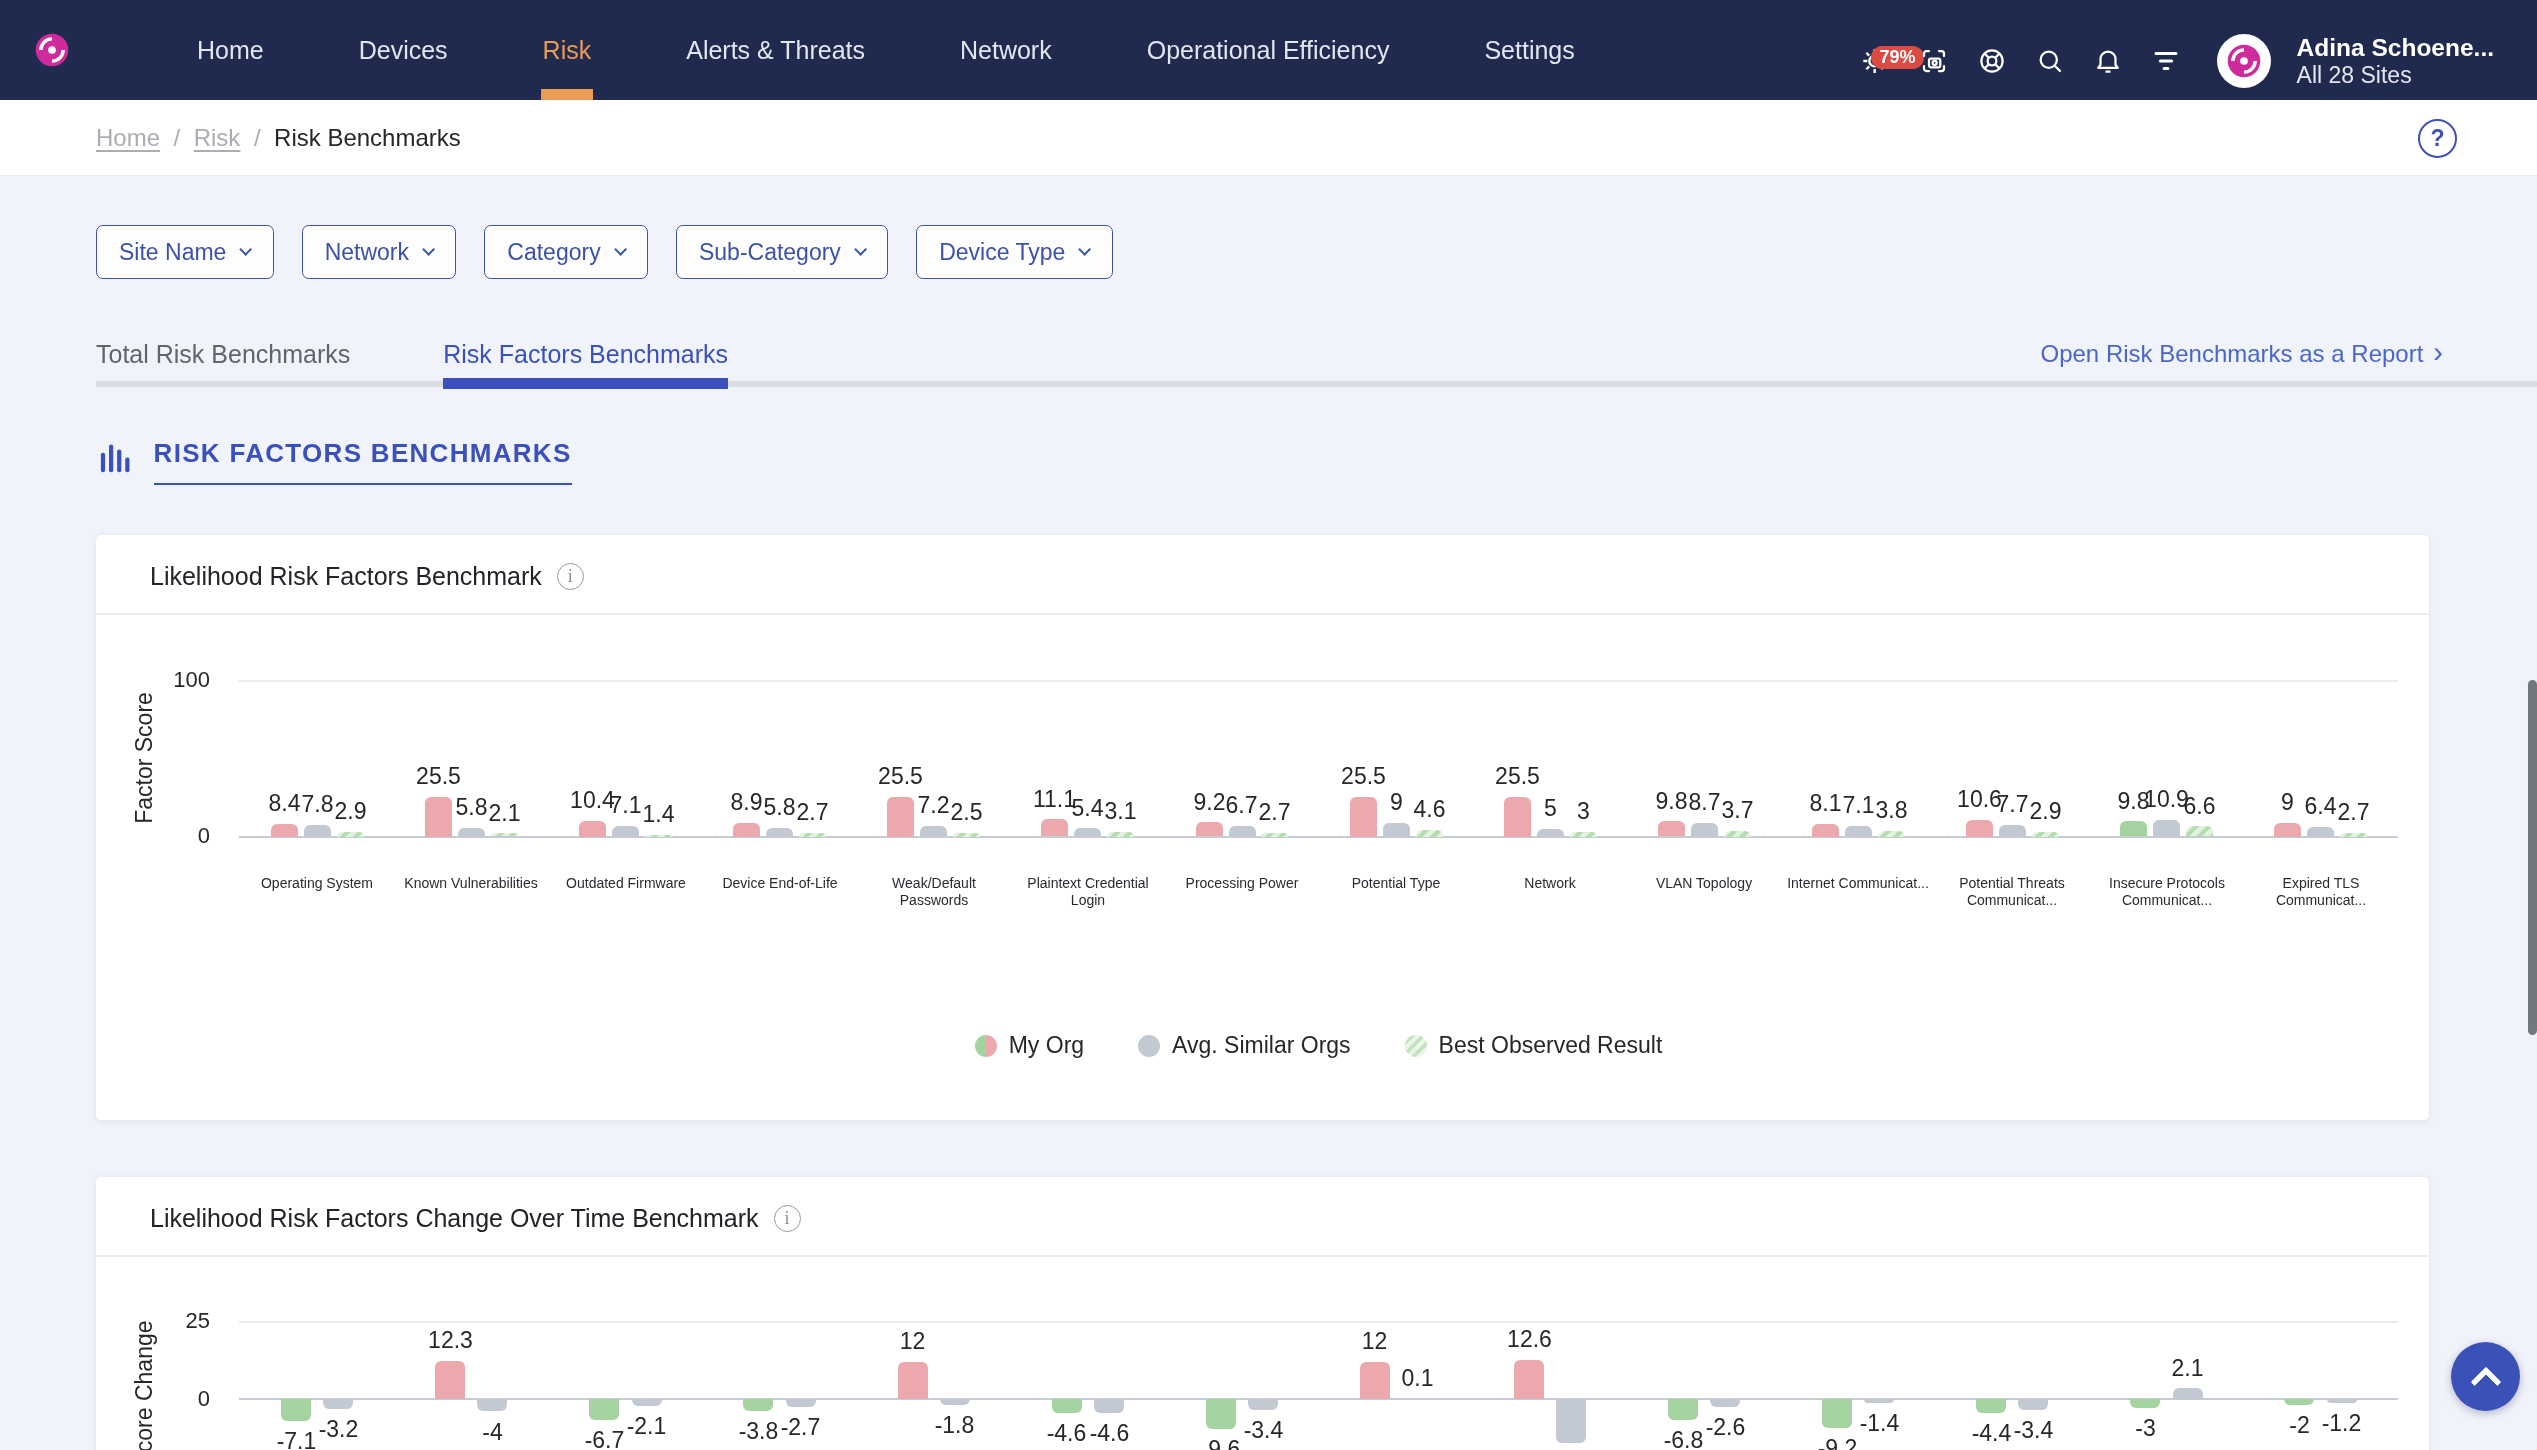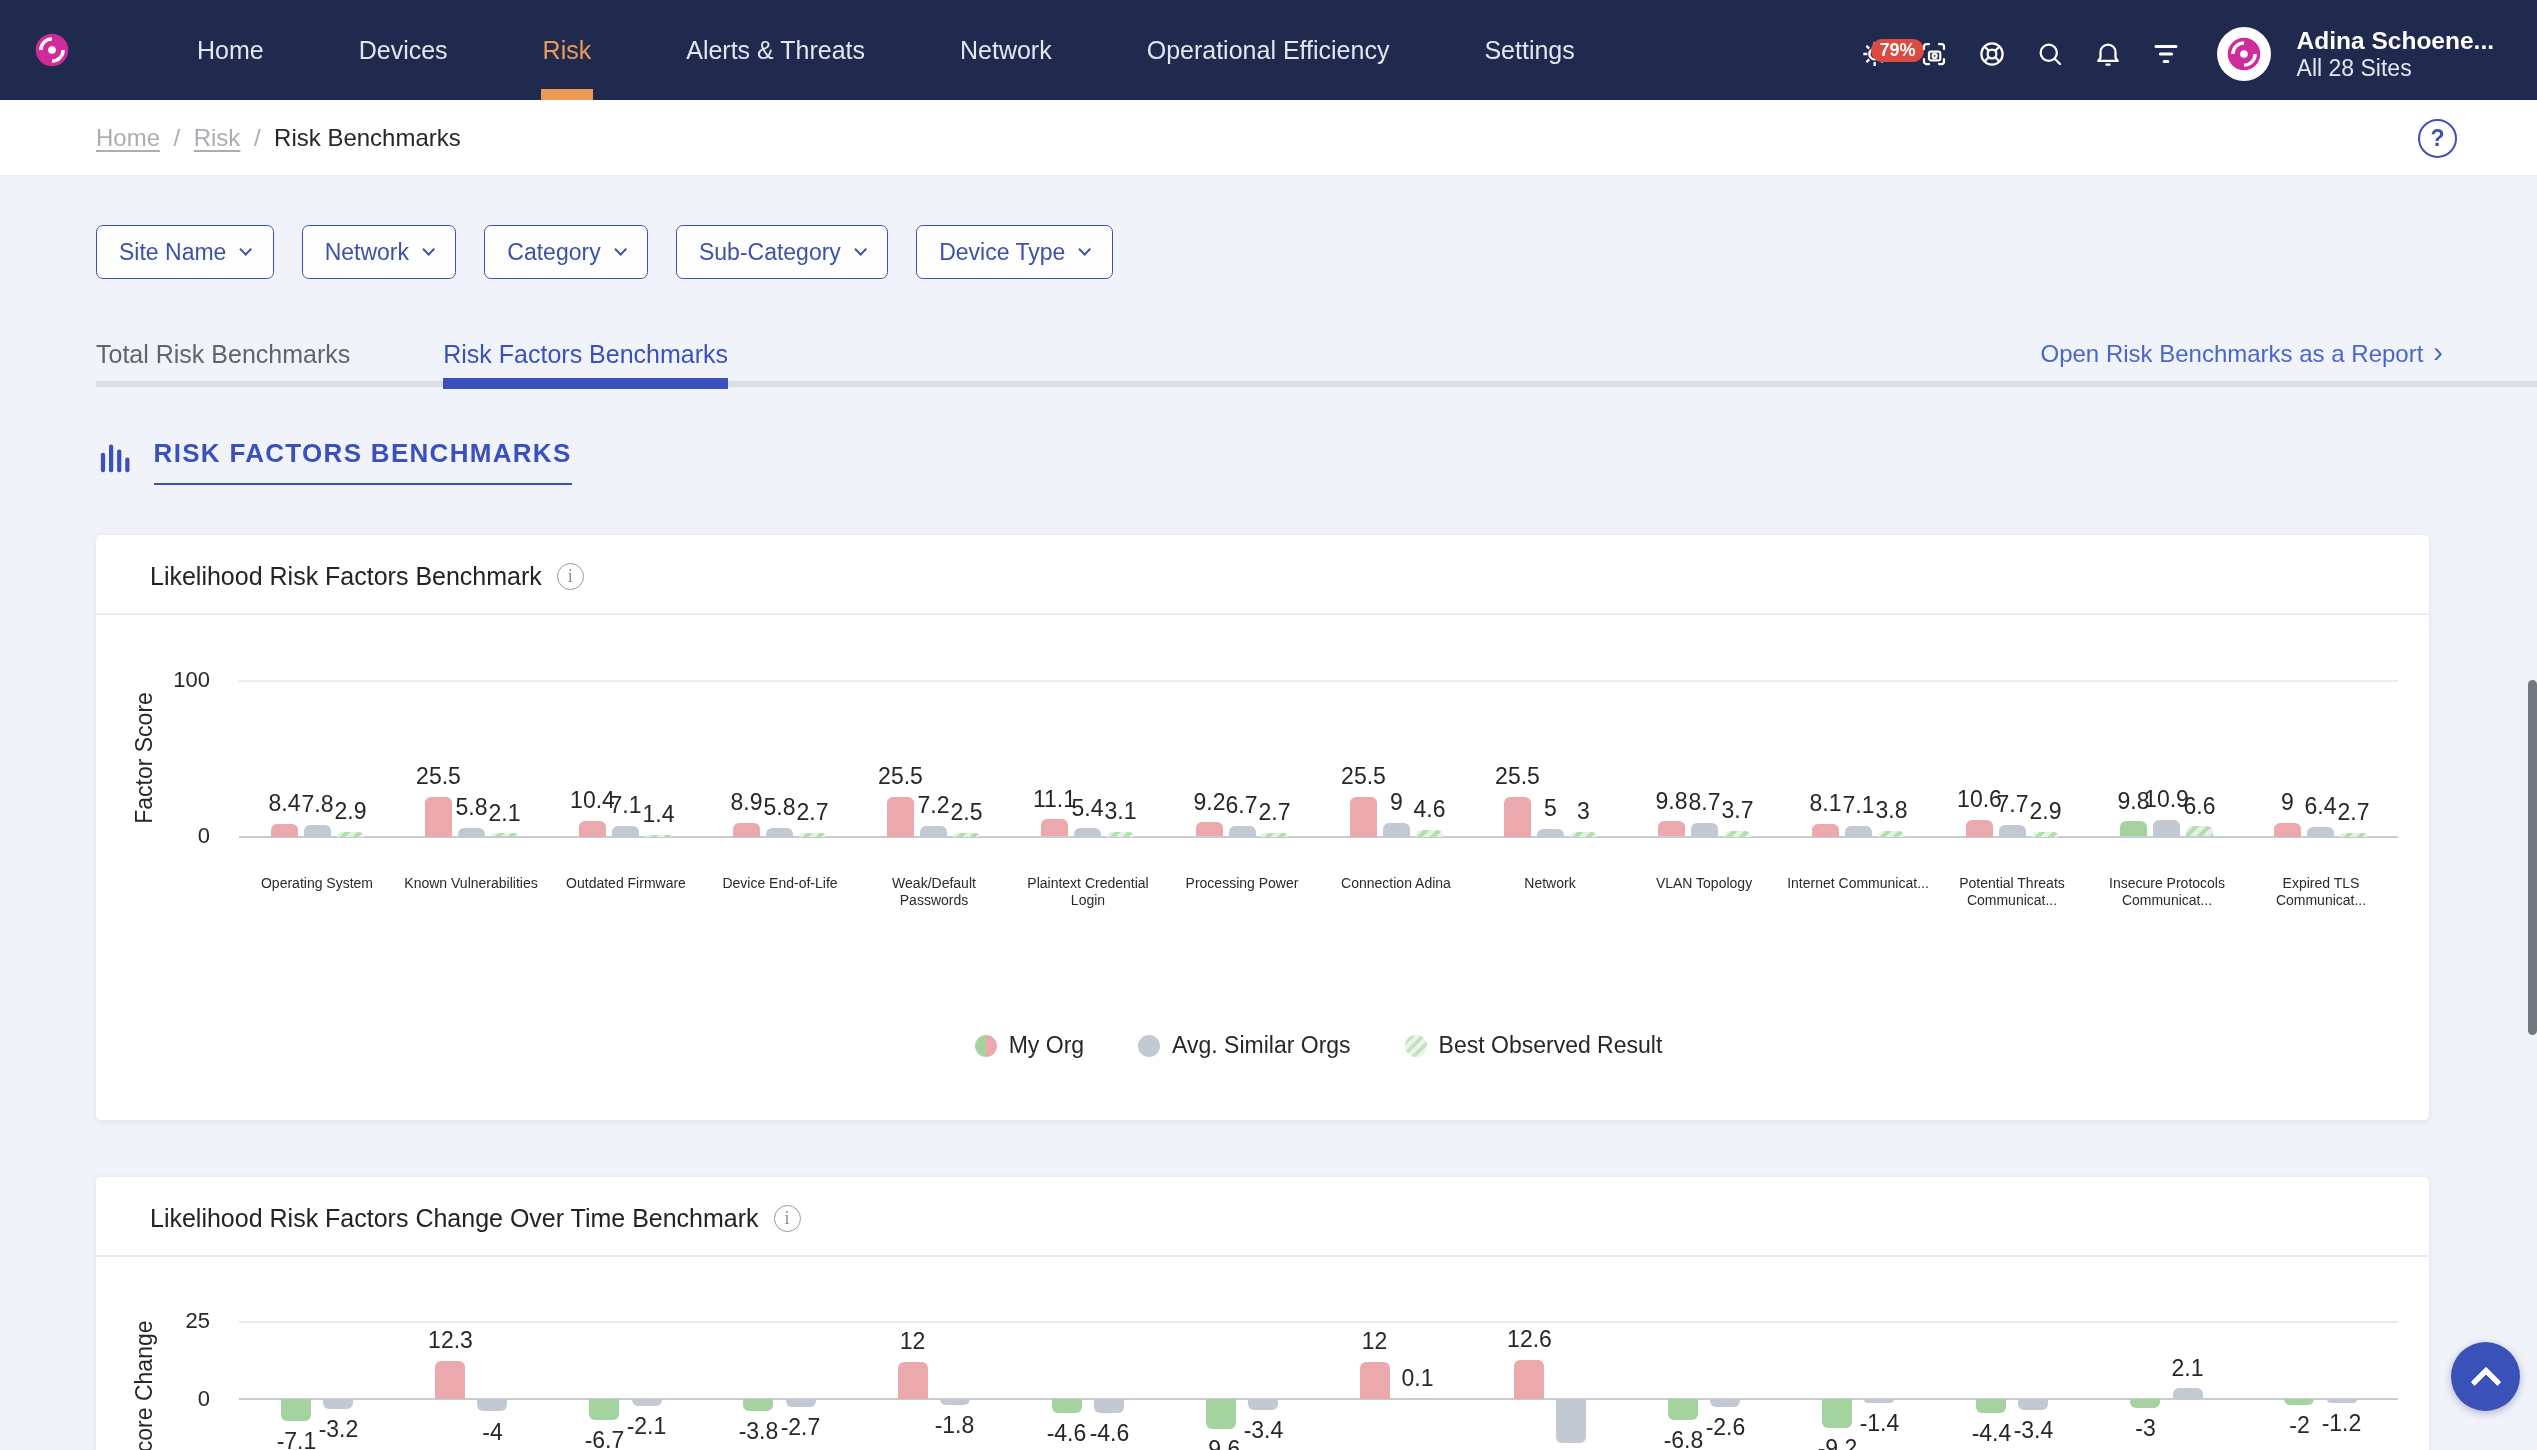--- a/index.html
+++ b/index.html
@@ -8,21 +8,21 @@
     width:2538px; height:1451px; position:relative; overflow:hidden;
     font-family:"Liberation Sans", sans-serif; color:#26262B;
   }
   
   .topnav { position:absolute; left:0; top:0; width:2538px; height:100px; background:#202A4E; z-index:5; }
   .logo { position:absolute; left:34px; top:32px; width:36px; height:36px; }
   .nav-menu { position:absolute; left:197px; top:0; height:100px; display:flex; align-items:center; gap:95px; }
   .nav-item { position:relative; height:100px; display:flex; align-items:center; font-size:25px; font-weight:500; color:#E2E6F1; cursor:pointer; }
   .nav-item.active { color:#EC9B57; }
   .nav-item.active::after { content:''; position:absolute; bottom:0; left:50%; transform:translateX(-50%); width:52px; height:11px; background:#EC9B57; }
-  .nav-right { position:absolute; right:44px; top:4px; height:100px; display:flex; align-items:center; gap:24px; }
+  .nav-right { position:absolute; right:44px; top:11px; height:100px; display:flex; align-items:center; gap:24px; }
   .nav-icon { position:relative; width:34px; height:34px; display:flex; align-items:center; justify-content:center; cursor:pointer; }
   .risk-badge { position:absolute; left:12px; top:1.7px; background:#DC4B42; color:#fff; font-size:18px; font-weight:bold; padding:2.5px 8.5px; border-radius:13.5px; line-height:1; }
   .avatar { width:54px; height:54px; border-radius:50%; background:#fff; display:flex; align-items:center; justify-content:center; margin-left:10px; }
   .user-block { line-height:1.2; margin-left:1.7px; }
   .user-name { color:#fff; font-size:24.5px; font-weight:bold; white-space:nowrap; }
   .user-scope { color:#E3E6F0; font-size:23px; }
   
   .crumb-bar { position:absolute; left:0; top:100px; width:2538px; height:76px; background:#fff; display:flex; align-items:center; padding-left:96px; font-size:24px; border-bottom:0.8px solid #ECEDF2; }
   .crumb-link { color:#ACACB3; text-decoration:underline; text-underline-offset:4.2px; cursor:pointer; }
   .crumb-sep { color:#ACACB3; margin:0 13.5px; }
@@ -263,21 +263,21 @@
       <div class="val-label" style="left: 1105px; top: 257px;">6.7</div>
       <div class="bar pos striped" style="left: 1165px; width: 27px; height: 4.2px; top: 298px;"></div>
       <div class="val-label" style="left: 1138px; top: 264px;">2.7</div>
       <div class="cat-label" style="left: 1070px; top: 340px;">Processing Power</div>
       <div class="bar pos" style="left: 1254px; width: 27px; height: 40px; top: 262px; background: rgb(236, 169, 173);"></div>
       <div class="val-label" style="left: 1227px; top: 228px;">25.5</div>
       <div class="bar pos" style="left: 1287px; width: 27px; height: 14px; top: 288px; background: rgb(195, 201, 210);"></div>
       <div class="val-label" style="left: 1260px; top: 254px;">9</div>
       <div class="bar pos striped" style="left: 1320px; width: 27px; height: 7.2px; top: 295px;"></div>
       <div class="val-label" style="left: 1293px; top: 261px;">4.6</div>
-      <div class="cat-label" style="left: 1224px; top: 340px;">Connection Adina</div>
+      <div class="cat-label" style="left: 1224px; top: 340px;">Potential Type</div>
       <div class="bar pos" style="left: 1408px; width: 27px; height: 40px; top: 262px; background: rgb(236, 169, 173);"></div>
       <div class="val-label" style="left: 1381px; top: 228px;">25.5</div>
       <div class="bar pos" style="left: 1441px; width: 27px; height: 7.8px; top: 294px; background: rgb(195, 201, 210);"></div>
       <div class="val-label" style="left: 1414px; top: 260px;">5</div>
       <div class="bar pos striped" style="left: 1474px; width: 27px; height: 4.7px; top: 297px;"></div>
       <div class="val-label" style="left: 1447px; top: 263px;">3</div>
       <div class="cat-label" style="left: 1378px; top: 340px;">Network</div>
       <div class="bar pos" style="left: 1562px; width: 27px; height: 15.3px; top: 286px; background: rgb(236, 169, 173);"></div>
       <div class="val-label" style="left: 1535px; top: 253px;">9.8</div>
       <div class="bar pos" style="left: 1595px; width: 27px; height: 13.6px; top: 288px; background: rgb(195, 201, 210);"></div>

